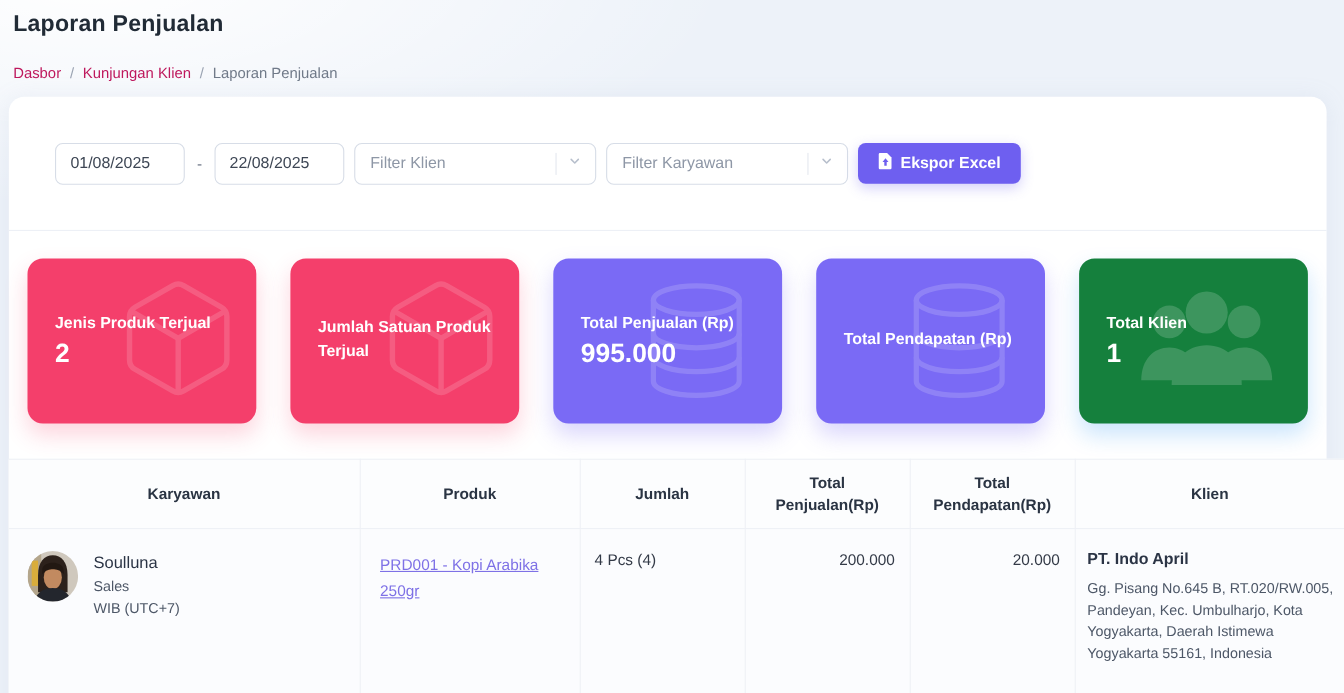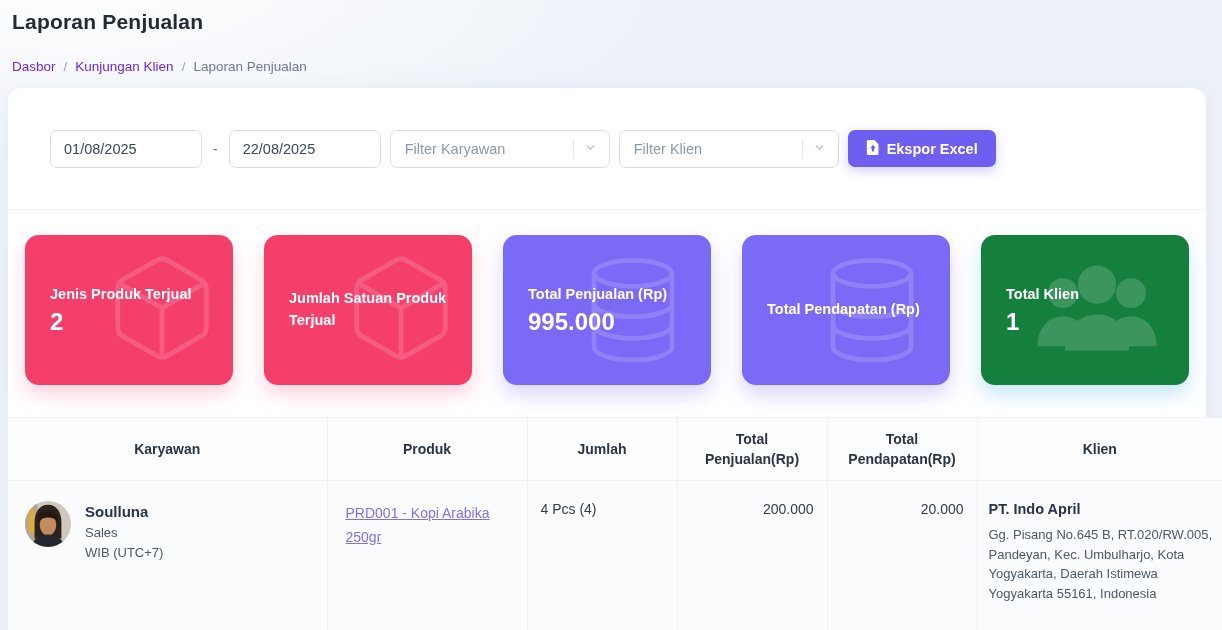--- a/index.html
+++ b/index.html
@@ -6,41 +6,41 @@
   html,body { width:1222px; height:630px; overflow:hidden; }
   body {
     font-family:"Liberation Sans", sans-serif;
     background: radial-gradient(900px 320px at 80px -20px, #ffffff 0%, rgba(255,255,255,0) 65%), #edf2f9;
     color:#2b3445;
   }
   
   .page-header { padding:10px 12px 0 12px; }
   .page-title { font-size:21px; font-weight:700; color:#212b36; letter-spacing:.2px; }
   .breadcrumb { margin-top:25px; font-size:13.5px; display:flex; align-items:center; gap:8px; }
-  .crumb-link { color:#6d28d9; text-decoration:none; cursor:pointer; }
+  .crumb-link { color:#be185d; text-decoration:none; cursor:pointer; }
   .crumb-sep { color:#9aa3b2; }
   .crumb-current { color:#707a89; }
 
   
   .content-panel {
     margin:14px 16px 0 8px;
     background:#fff;
     border-radius:14px;
     box-shadow:0 2px 22px rgba(146,160,190,0.13);
     min-height:560px;
   }
 
   
   .filter-section {
     display:flex; align-items:center; gap:9px;
     height:122px; padding-left:42px;
     border-bottom:1px solid #edf0f6;
   }
   .date-input {
-    width:152px; height:38px;
+    width:118px; height:38px;
     border:1px solid #d7dde7; border-radius:7px;
     padding:0 8px 0 13px; font-size:14.5px; color:#3d4654;
     font-family:"Liberation Sans", sans-serif; background:#fff; outline:none;
   }
   .date-sep { color:#6a7383; font-size:14px; padding:0 2px; }
   .select-box {
     width:220px; height:38px;
     border:1px solid #d7dde7; border-radius:7px;
     display:flex; align-items:center; justify-content:space-between;
     padding:0 12px 0 14px; cursor:pointer; background:#fff;
@@ -88,21 +88,21 @@
     text-align:center; vertical-align:middle; line-height:1.45; padding:6px 10px;
   }
   .report th:last-child { border-right:none; }
   .report td {
     background:#fbfcfe; border-right:1px solid #eef1f6;
     vertical-align:top; padding-top:20px; height:230px;
   }
   .report td:last-child { border-right:none; }
   .employee-cell { display:flex; gap:14px; padding-left:17px; }
   .avatar { width:46px; height:46px; border-radius:50%; overflow:hidden; flex:none; }
-  .emp-name { font-size:15px; font-weight:700; color:#2b3445; line-height:1.45; }
+  .emp-name { font-size:15px; font-weight:400; color:#2b3445; line-height:1.45; }
   .emp-meta { font-size:13px; color:#4d5767; line-height:1.55; }
   .product-cell { padding:1px 28px 0 18px; }
   .product-link { color:#7e71e6; font-size:14px; line-height:1.7; text-decoration:underline; cursor:pointer; }
   .qty-cell { padding-left:13px; font-size:14px; color:#333a47; }
   .num-cell { text-align:right; padding-right:13px; font-size:14px; color:#333a47; }
   .client-cell { padding-left:11px; padding-right:0; }
   .client-name { font-size:14.5px; font-weight:700; color:#2b3445; }
   .client-address { font-size:13px; color:#4d5767; line-height:1.5; margin-top:8px; max-width:238px; }
 </style>
 </head>
@@ -119,32 +119,32 @@
   </nav>
 </header>
 
 <main class="content-panel">
 
   <div class="filter-section">
     <input class="date-input" type="text" value="01/08/2025" style="">
     <span class="date-sep">-</span>
     <input class="date-input" type="text" value="22/08/2025" style="">
     <div class="select-box">
-      <span class="select-placeholder">Filter Karyawan</span>
+      <span class="select-placeholder">Filter Klien</span>
       <span class="select-right">
         <span class="select-divider"></span>
         <span>
           <svg width="13" height="13" viewBox="0 0 24 24">
               <path d="M6 9l6 6 6-6" stroke="#b7bfcc" stroke-width="2.6" fill="none" stroke-linecap="round" stroke-linejoin="round"></path>
             </svg>
         </span>
       </span>
     </div>
     <div class="select-box">
-      <span class="select-placeholder">Filter Klien</span>
+      <span class="select-placeholder">Filter Karyawan</span>
       <span class="select-right">
         <span class="select-divider"></span>
         <span>
           <svg width="13" height="13" viewBox="0 0 24 24">
               <path d="M6 9l6 6 6-6" stroke="#b7bfcc" stroke-width="2.6" fill="none" stroke-linecap="round" stroke-linejoin="round"></path>
             </svg>
         </span>
       </span>
     </div>
     <button class="export-btn">

